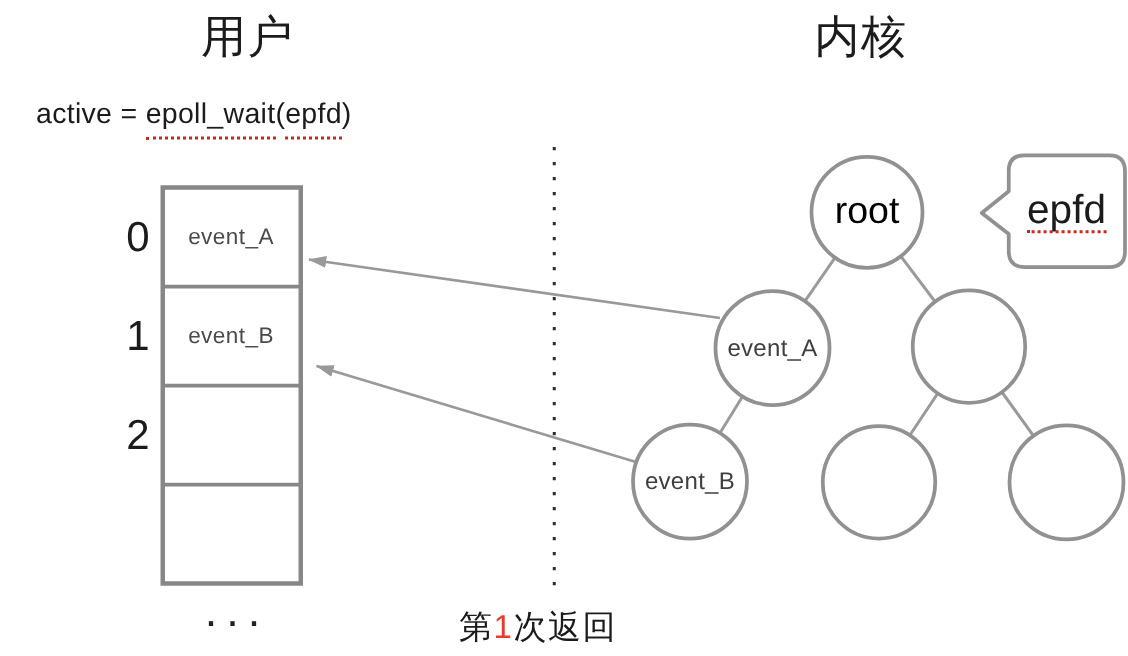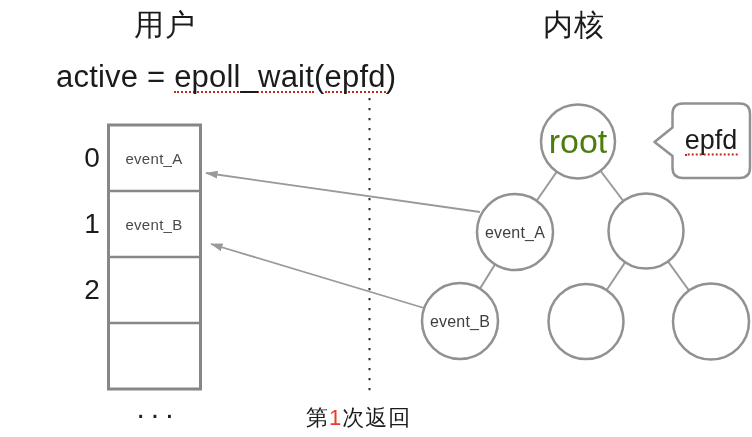--- a/index.html
+++ b/index.html
@@ -11,26 +11,26 @@
     --cell-text:#4a4a4a;
   }
   *{margin:0;padding:0;box-sizing:border-box;}
   html,body{background:#ffffff;}
   body{font-family:"Liberation Sans","DejaVu Sans",sans-serif;color:var(--ink);}
   .stage{position:relative;width:752px;height:437px;background:#fff;overflow:hidden;}
   .stage svg{position:absolute;left:0;top:0;}
   .lbl{position:absolute;white-space:nowrap;color:var(--ink);}
   .centered{transform:translate(-50%,-50%);}
   .title{font-size:30px;letter-spacing:1px;}
-  .formula{left:24px;top:61px;font-size:31px;line-height:32px;letter-spacing:0.2px;margin-left:32px;}
+  .formula{left:24px;top:61px;font-size:19px;line-height:32px;letter-spacing:0.2px;}
   .spellcheck{display:inline-block;border-bottom:2px dotted var(--spell);padding-bottom:1px;line-height:26px;}
   .idx{font-size:28px;}
   .cell-text{font-size:15px;color:var(--cell-text);letter-spacing:0.3px;}
   .ellipsis{font-size:30px;letter-spacing:6px;color:#222;}
-  .node-lbl-big{font-size:34px;color:#4d7c0f;}
+  .node-lbl-big{font-size:25px;color:#000000;}
   .node-lbl{font-size:16px;color:#3f3f3f;letter-spacing:0.2px;}
   .bubble-lbl{font-size:27px;}
   .footer{left:306px;top:401px;font-size:22px;line-height:34px;letter-spacing:1px;}
   .footer .num{color:var(--red);}
 </style>
 </head>
 <body>
 
 <div class="stage">
 

